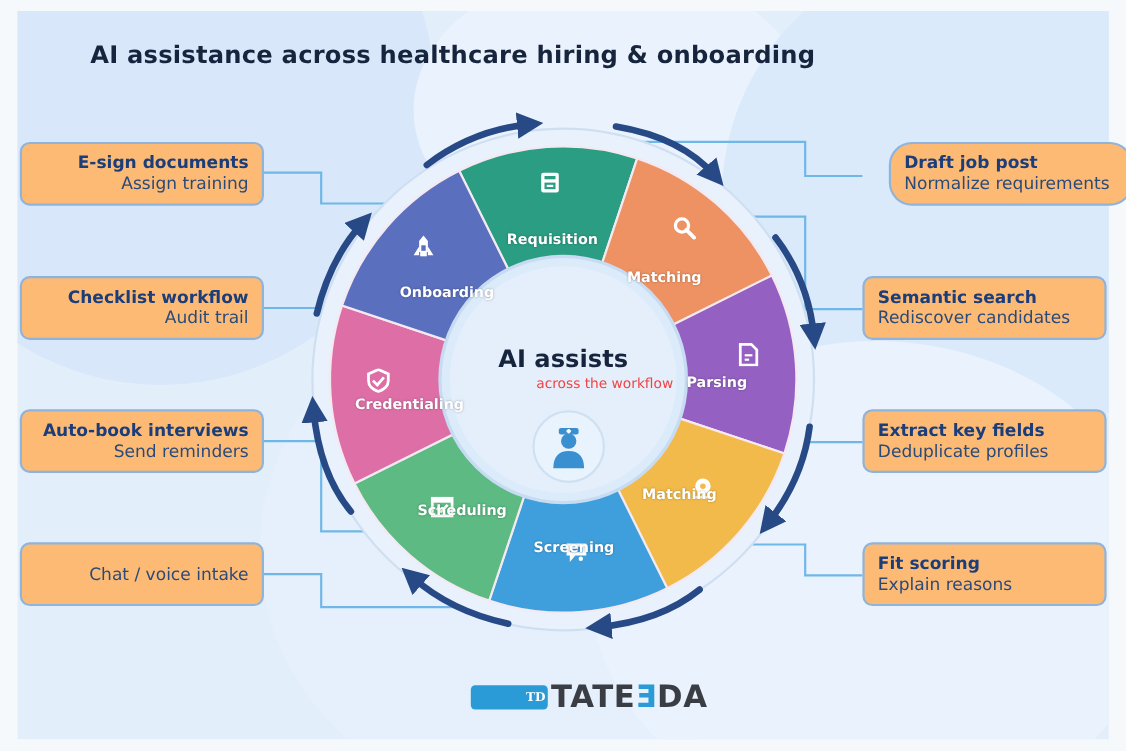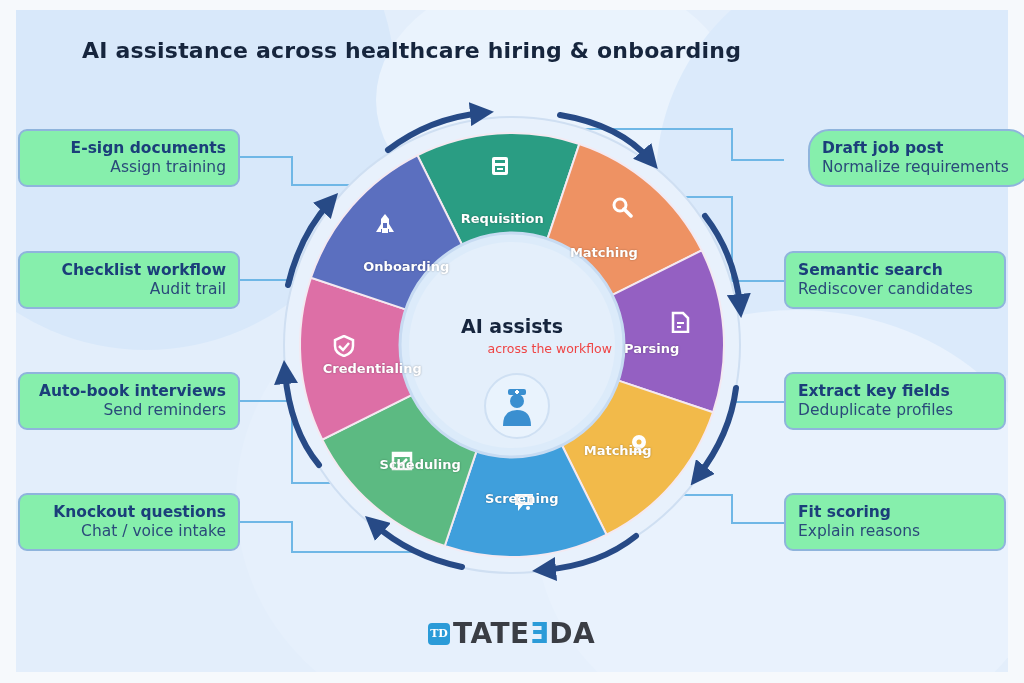--- a/index.html
+++ b/index.html
@@ -1,27 +1,27 @@
 <!DOCTYPE html>
 <html><head>
 <meta charset="utf-8">
 <style>
   html,body{margin:0;padding:0;}
   body{width:1024px;height:683px;background:#f6f9fc;position:relative;overflow:hidden;font-family:"DejaVu Sans",sans-serif;}
   .canvas{position:absolute;left:16px;top:10px;width:992px;height:662px;background:#e3eefb;overflow:hidden;}
   .blob{position:absolute;border-radius:50%;}
   .title{position:absolute;left:82px;top:38px;font-size:22px;font-weight:bold;color:#16253d;letter-spacing:0.2px;white-space:nowrap;}
   svg.wheel{position:absolute;left:0;top:0;}
-  .card{position:absolute;width:222px;height:58px;background:#86efac;border:2px solid #8fb4dc;border-radius:9px;box-sizing:border-box;display:flex;flex-direction:column;justify-content:center;padding:0 12px;}
+  .card{position:absolute;width:222px;height:58px;background:#fdba74;border:2px solid #8fb4dc;border-radius:9px;box-sizing:border-box;display:flex;flex-direction:column;justify-content:center;padding:0 12px;}
   .card.left{text-align:right;}
   .card.right{text-align:left;}
   .card .h{font-size:15.5px;font-weight:bold;color:#1b3e7a;line-height:19px;white-space:nowrap;}
   .card .s{font-size:15.5px;color:#2a4a7a;line-height:19px;white-space:nowrap;}
   .logo{position:absolute;left:428px;top:617px;display:flex;align-items:center;gap:3px;}
-  .logo .mark{width:22px;height:22px;background:#2b9bd8;border-radius:4px;color:#fff;font-size:11px;font-weight:bold;display:flex;align-items:center;justify-content:center;font-family:"DejaVu Serif",serif;}
+  .logo .mark{width:22px;height:22px;background:#2b9bd8;border-radius:4px;color:#fff;font-size:11px;font-weight:bold;display:flex;align-items:center;justify-content:center;font-family:"DejaVu Serif",serif;padding-left:48px;}
   .logo .word{font-size:28px;font-weight:bold;color:#3a3d44;letter-spacing:0.5px;}
   .logo .word .acc{color:#2b9bd8;}
 </style>
 </head>
 <body>
 
 <div class="canvas">
   <div class="blob" style="left:-120px;top:-180px;width:500px;height:520px;background:#d8e8fa;"></div>
   <div class="blob" style="left:360px;top:-40px;width:360px;height:260px;background:#eaf3fd;"></div>
   <div class="blob" style="left:640px;top:-60px;width:460px;height:460px;background:#dbeafb;"></div>
@@ -71,21 +71,21 @@
     <path d="M560,115 Q620,125 650,160"></path>
     <path d="M705,216 Q735,255 740,306"></path>
     <path d="M736,388 Q730,435 698,476"></path>
     <path d="M636,536 Q600,565 544,570"></path>
     <path d="M462,567 Q410,556 374,524"></path>
     <path d="M319,465 Q290,430 285,372"></path>
     <path d="M288,285 Q300,235 330,202"></path>
   </g>
 </svg>
 
-<div style="position:absolute;left:412px;top:315px;width:200px;text-align:center;font-size:19px;font-weight:bold;color:#16253d;">AI assists</div>
+<div style="position:absolute;left:412px;top:315px;width:200px;text-align:center;font-size:22px;font-weight:bold;color:#16253d;">AI assists</div>
 <div style="position:absolute;left:412px;top:341px;width:200px;text-align:right;font-size:12.5px;color:#ef4444;">across the workflow</div>
 <div style="position:absolute;left:497px;top:386px;width:40px;height:40px;">
   <svg width="40" height="40" viewBox="0 0 40 40">
     <rect x="11" y="3" width="18" height="6" rx="2" fill="#3a8fd0"></rect>
     <circle cx="20" cy="15" r="7" fill="#3a8fd0"></circle>
     <path d="M6,40 Q6,24 20,24 Q34,24 34,40 Z" fill="#3a8fd0"></path>
     <rect x="19" y="4" width="2" height="4" fill="#fff"></rect>
     <rect x="18" y="5" width="4" height="2" fill="#fff"></rect>
   </svg>
 </div>
@@ -149,21 +149,20 @@
 </div>
 <div class="card left" style="left:18px;top:251px;">
   <div class="h">Checklist workflow</div>
   <div class="s">Audit trail</div>
 </div>
 <div class="card left" style="left:18px;top:372px;">
   <div class="h">Auto-book interviews</div>
   <div class="s">Send reminders</div>
 </div>
 <div class="card left" style="left:18px;top:493px;">
-  <div class="h">Knockout questions</div>
   <div class="s">Chat / voice intake</div>
 </div>
 
 <div class="card right" style="left:808px;top:129px;border-radius:21px;">
   <div class="h">Draft job post</div>
   <div class="s">Normalize requirements</div>
 </div>
 <div class="card right" style="left:784px;top:251px;">
   <div class="h">Semantic search</div>
   <div class="s">Rediscover candidates</div>

